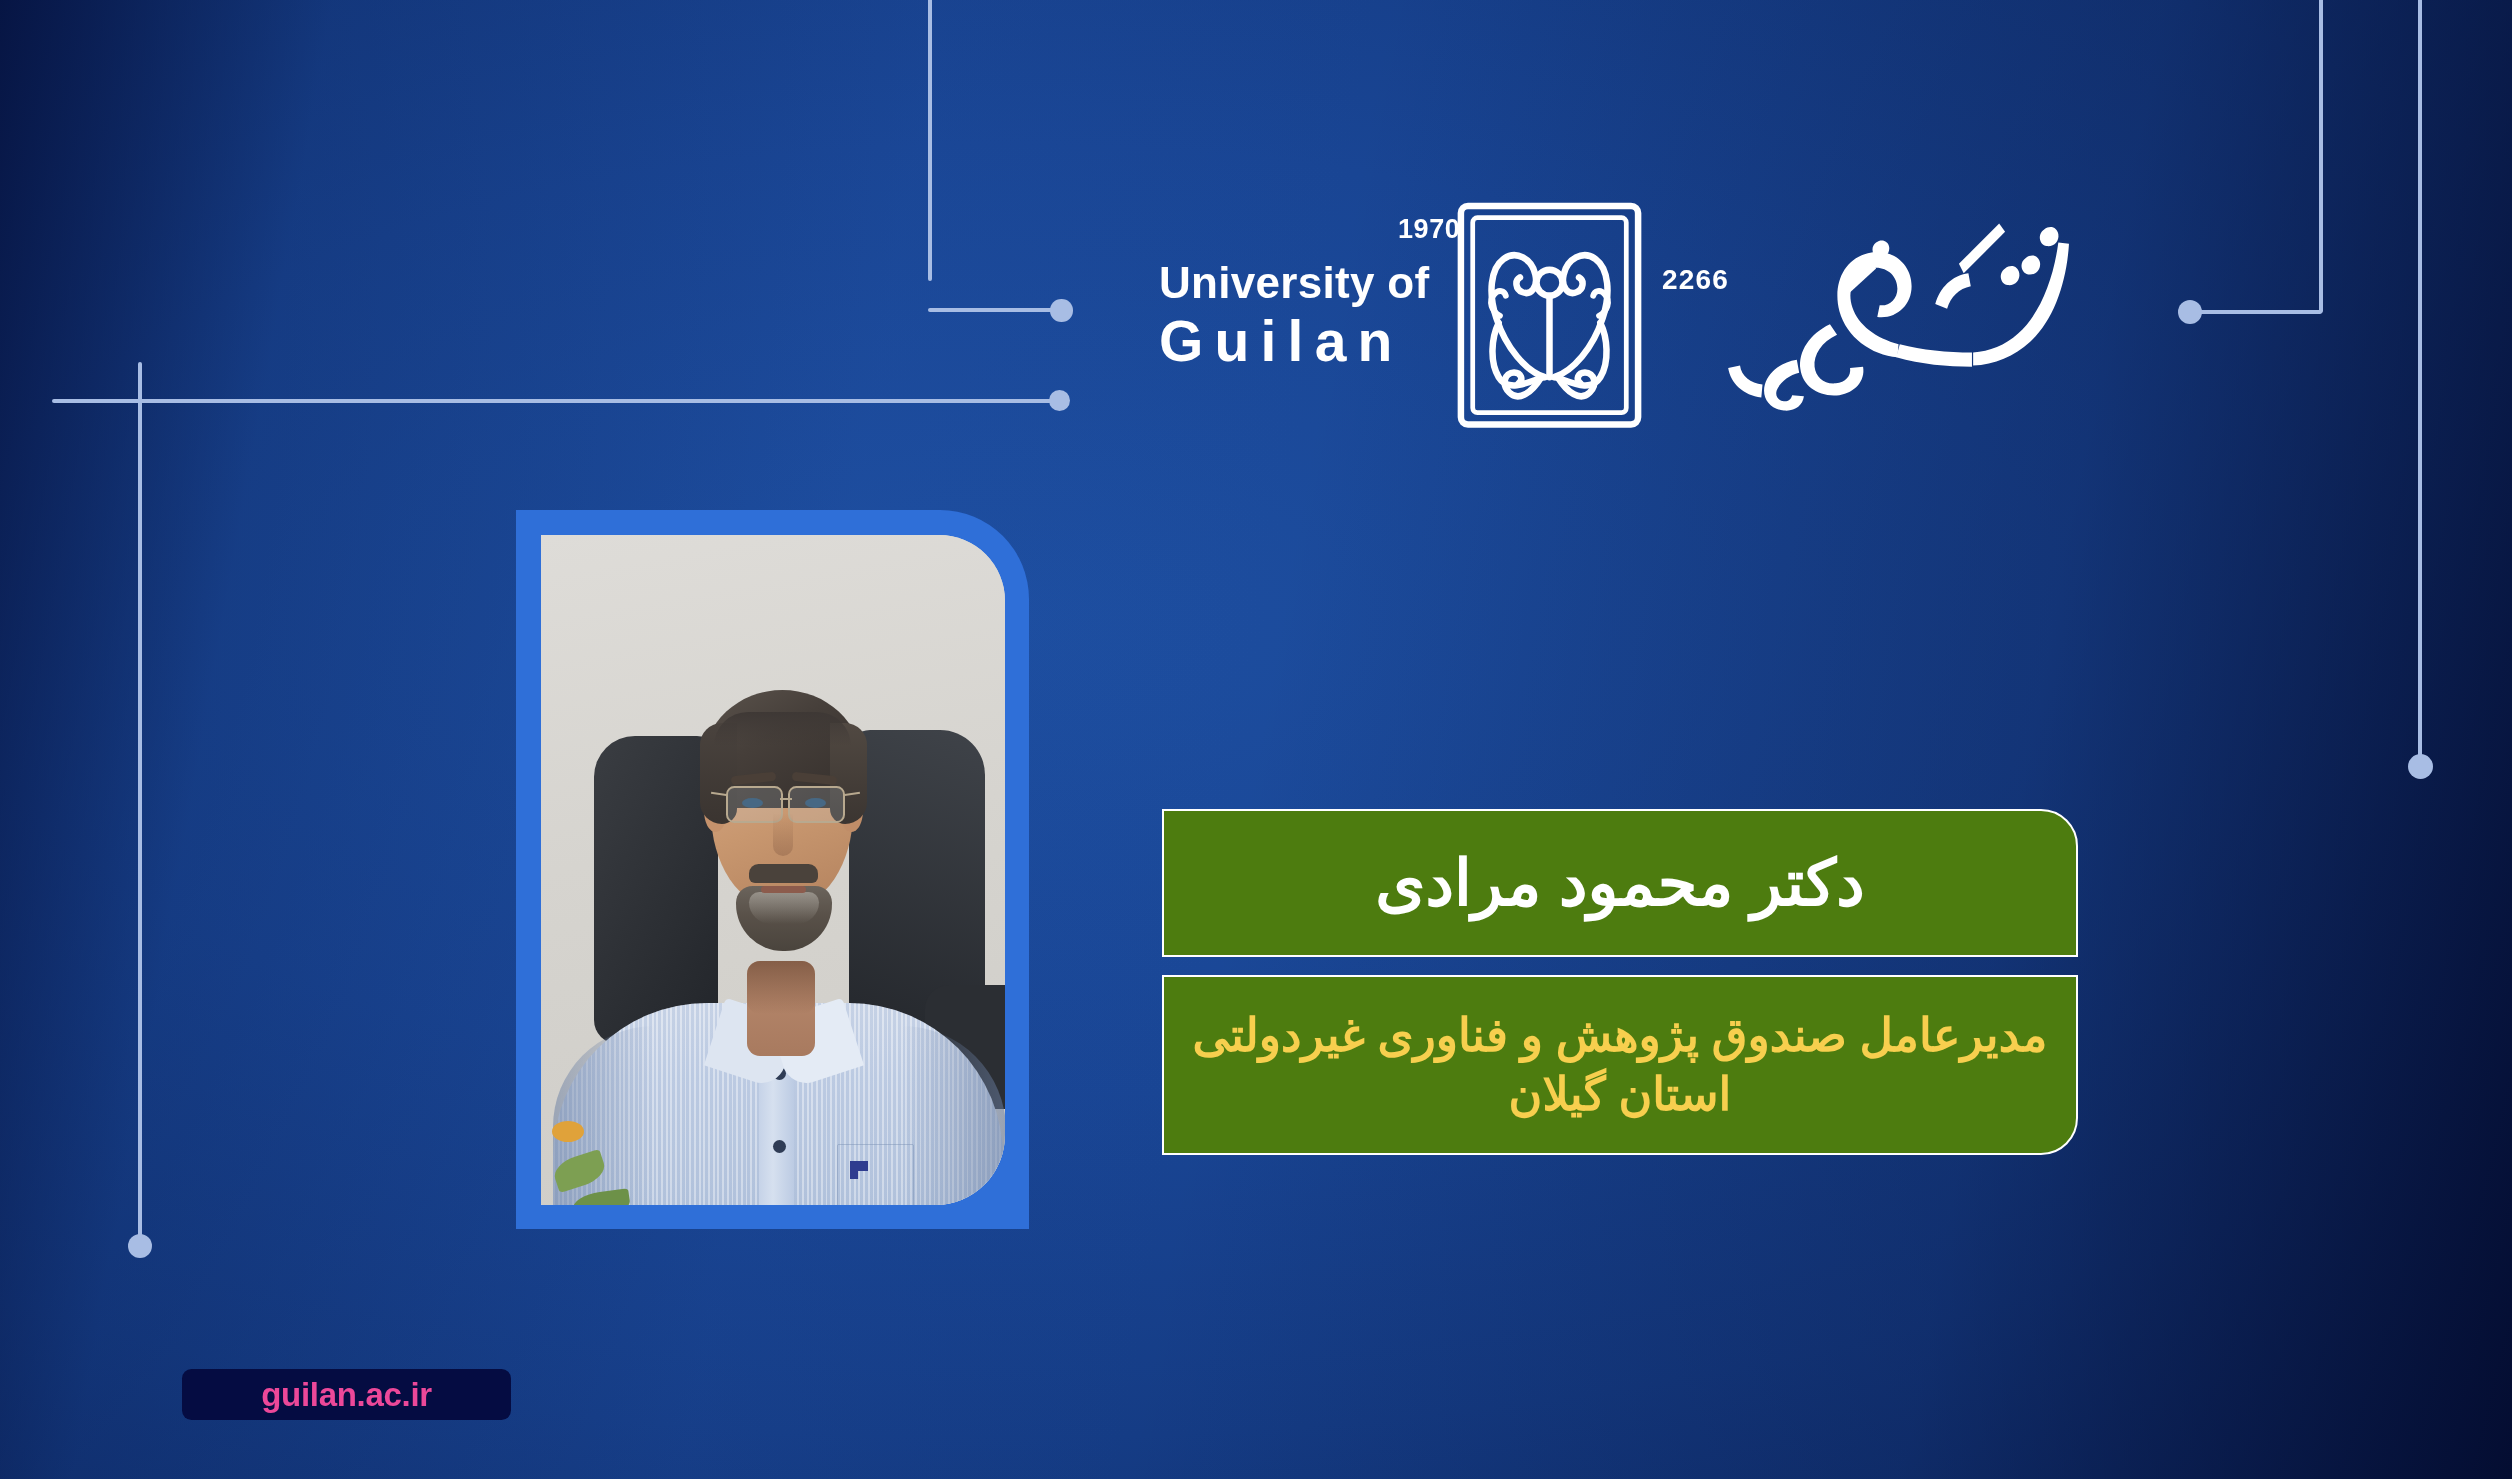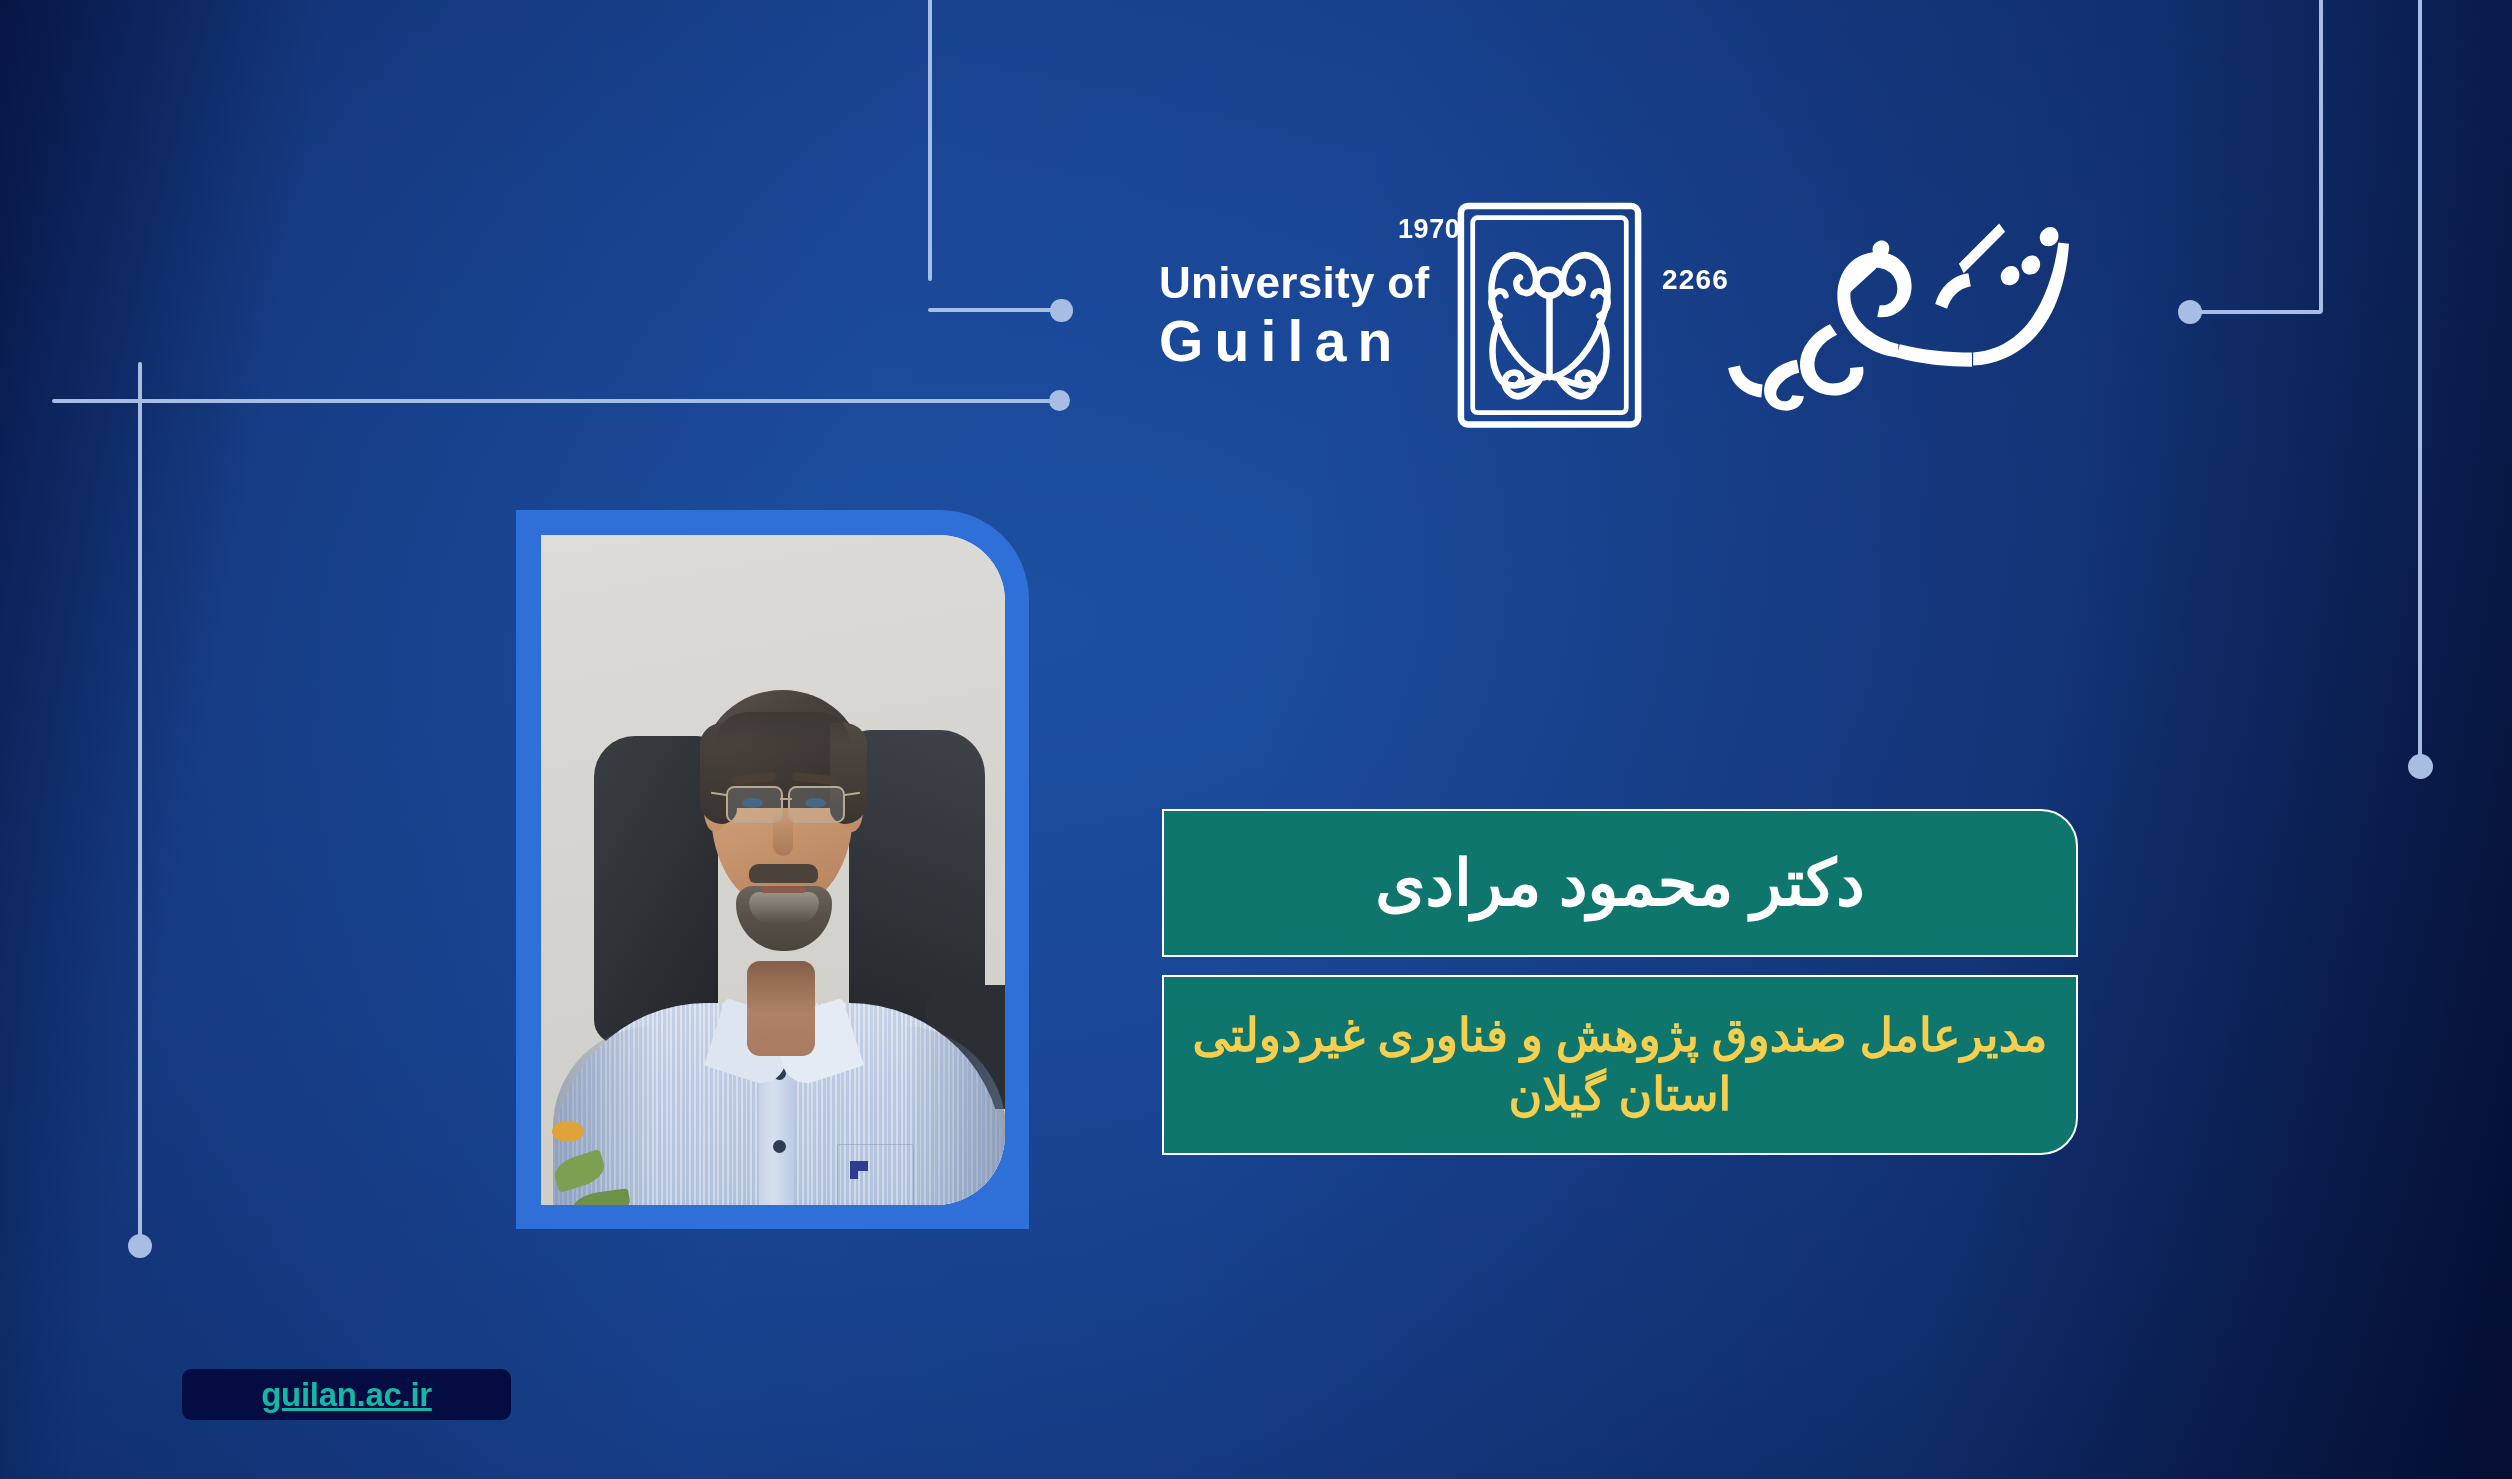--- a/index.html
+++ b/index.html
@@ -182,21 +182,21 @@
   #plant1 { left:13px; top:621px; width:51px; height:30px;
     background:#7d9f52; border-radius:50% 10% 50% 10%; transform:rotate(-18deg); }
   #plant2 { left:32px; top:657px; width:57px; height:25px;
     background:#6d9148; border-radius:50% 10% 50% 10%; transform:rotate(-8deg); }
   #plant3 { left:10.6px; top:586px; width:32px; height:21px;
     background:#e0a23a; border-radius:50%; }
 
   
   .banner {
     position:absolute;
-    background:#0f766e;
+    background:#4d7c0f;
     border:2.4px solid #ffffff;
     display:flex; align-items:center; justify-content:center;
     direction:rtl;
   }
   #banner-name {
     left:1162px; top:809px; width:916px; height:148px;
     border-radius:0 37px 0 0;
   }
   #banner-name .txt {
     color:#ffffff; font-size:64px; font-weight:700;
@@ -211,21 +211,21 @@
     text-align:center; line-height:1.28; padding:0 20px;
   }
 
   
   #site-badge {
     position:absolute; left:182px; top:1369px; width:329px; height:51px;
     background:#050c42; border-radius:9.5px;
     display:flex; align-items:center; justify-content:center;
   }
   #site-badge .txt {
-    color:#14b8a6; font-size:33px; font-weight:700; letter-spacing:-0.3px;text-decoration:underline;
+    color:#ec4899; font-size:33px; font-weight:700; letter-spacing:-0.3px;
   }
 </style>
 </head>
 <body>
 
 <div id="bg"></div>
 <div id="bg-sheen"></div>
 
 <div class="deco v" id="dl-v1"></div>
 <div class="deco h" id="dl-h1"></div>

